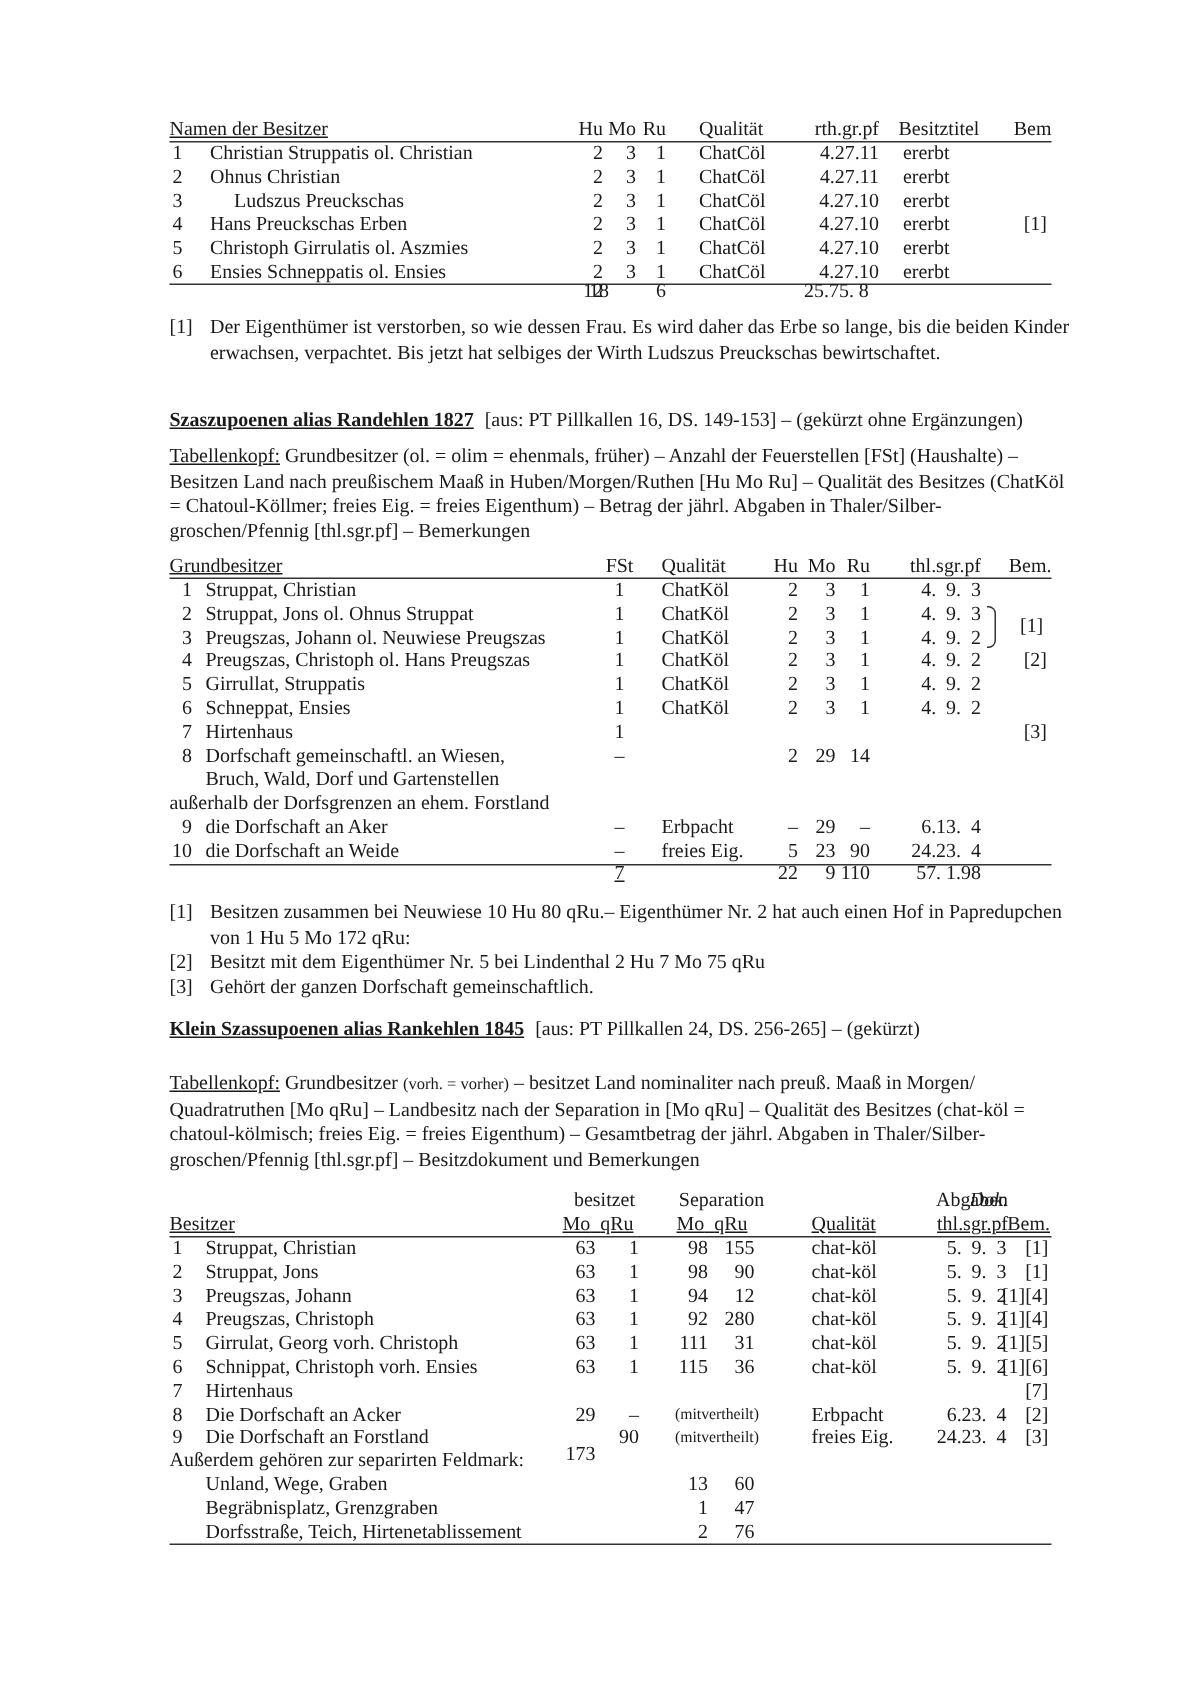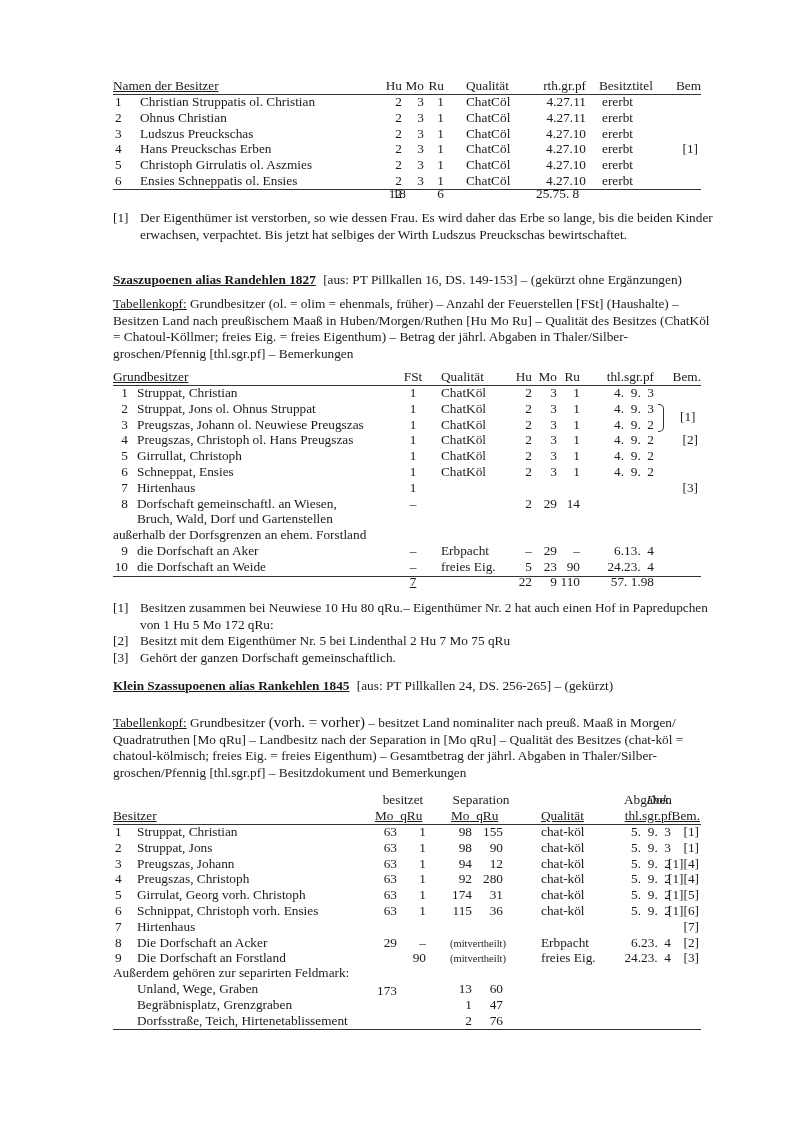--- a/index.html
+++ b/index.html
@@ -8,21 +8,21 @@
   .abs { position:absolute; white-space:nowrap; line-height:16px; }
   .r { text-align:right; }
   .c { text-align:center; }
   .u { text-decoration:underline; }
   .hr { position:absolute; height:0; border-top:1.3px solid #333; }
   .para { position:absolute; left:113px; width:600px; line-height:16.6px; white-space:normal; }
   .note { position:absolute; left:113px; width:600px; line-height:16.6px; }
   .note .nm { position:absolute; left:0; }
   .note .tx { margin-left:27px; display:block; }
   .title { font-weight:bold; text-decoration:underline; }
-  .small { font-size:15px; }
+  .small { font-size:11px; }
   .brace { position:absolute; width:5px; border-right:1px solid #333; border-top:1px solid #333; border-bottom:1px solid #333; border-radius:0 5px 5px 0; }
 </style>
 </head>
 <body>
 
 <div id="doc">
 
   <div>
     <div class="abs u" style="left:113px;top:78px;">Namen der Besitzer</div>
     <div class="abs r" style="left:360px;width:42px;top:78px;">Hu</div>
@@ -51,21 +51,21 @@
           <div class="abs r" style="left:360px;width:42px;top:109.8px;">2</div>
           <div class="abs r" style="left:398px;width:26px;top:109.8px;">3</div>
           <div class="abs r" style="left:422px;width:22px;top:109.8px;">1</div>
           <div class="abs " style="left:466px;top:109.8px;">ChatCöl</div>
           <div class="abs r" style="left:520px;width:66px;top:109.8px;">4.27.11</div>
           <div class="abs " style="left:602px;top:109.8px;">ererbt</div>
           <div class="abs r" style="left:660px;width:38px;top:109.8px;"></div>
         </div>
         <div>
           <div class="abs " style="left:115px;top:125.6px;">3</div>
-          <div class="abs " style="left:140px;top:125.6px;">Ludszus Preuckschas</div>
+          <div class="abs " style="left:156px;top:125.6px;">Ludszus Preuckschas</div>
           <div class="abs r" style="left:360px;width:42px;top:125.6px;">2</div>
           <div class="abs r" style="left:398px;width:26px;top:125.6px;">3</div>
           <div class="abs r" style="left:422px;width:22px;top:125.6px;">1</div>
           <div class="abs " style="left:466px;top:125.6px;">ChatCöl</div>
           <div class="abs r" style="left:520px;width:66px;top:125.6px;">4.27.10</div>
           <div class="abs " style="left:602px;top:125.6px;">ererbt</div>
           <div class="abs r" style="left:660px;width:38px;top:125.6px;"></div>
         </div>
         <div>
           <div class="abs " style="left:115px;top:141.4px;">4</div>
@@ -171,21 +171,21 @@
           <div class="abs c" style="left:398px;width:30px;top:432.4px;">1</div>
           <div class="abs " style="left:441px;top:432.4px;">ChatKöl</div>
           <div class="abs r" style="left:505px;width:27px;top:432.4px;">2</div>
           <div class="abs r" style="left:530px;width:27px;top:432.4px;">3</div>
           <div class="abs r" style="left:555px;width:25px;top:432.4px;">1</div>
           <div class="abs r" style="left:590px;width:64px;top:432.4px;white-space:pre;">4.  9.  2</div>
           <div class="abs r" style="left:660px;width:38px;top:432.4px;">[2]</div>
         </div>
         <div>
           <div class="abs r" style="left:108px;width:20px;top:448.2px;">5</div>
-          <div class="abs " style="left:137px;top:448.2px;">Girrullat, Christoph</div>
+          <div class="abs " style="left:137px;top:448.2px;">Girrullat, Struppatis</div>
           <div class="abs c" style="left:398px;width:30px;top:448.2px;">1</div>
           <div class="abs " style="left:441px;top:448.2px;">ChatKöl</div>
           <div class="abs r" style="left:505px;width:27px;top:448.2px;">2</div>
           <div class="abs r" style="left:530px;width:27px;top:448.2px;">3</div>
           <div class="abs r" style="left:555px;width:25px;top:448.2px;">1</div>
           <div class="abs r" style="left:590px;width:64px;top:448.2px;white-space:pre;">4.  9.  2</div>
           <div class="abs r" style="left:660px;width:38px;top:448.2px;"></div>
         </div>
         <div>
           <div class="abs r" style="left:108px;width:20px;top:464px;">6</div>
@@ -353,21 +353,21 @@
           <div class="abs r" style="left:474px;width:29px;top:871.4px;">280</div>
           <div class="abs " style="left:541px;top:871.4px;">chat-köl</div>
           <div class="abs r" style="left:600px;width:71px;top:871.4px;white-space:pre;">5.  9.  2</div>
           <div class="abs r" style="left:655px;width:44px;top:871.4px;">[1][4]</div>
         </div>
         <div>
           <div class="abs " style="left:115px;top:887.2px;">5</div>
           <div class="abs " style="left:137px;top:887.2px;">Girrulat, Georg vorh. Christoph</div>
           <div class="abs r" style="left:365px;width:32px;top:887.2px;">63</div>
           <div class="abs r" style="left:400px;width:26px;top:887.2px;">1</div>
-          <div class="abs r" style="left:440px;width:32px;top:887.2px;">174</div>
+          <div class="abs r" style="left:440px;width:32px;top:887.2px;">111</div>
           <div class="abs r" style="left:474px;width:29px;top:887.2px;">31</div>
           <div class="abs " style="left:541px;top:887.2px;">chat-köl</div>
           <div class="abs r" style="left:600px;width:71px;top:887.2px;white-space:pre;">5.  9.  2</div>
           <div class="abs r" style="left:655px;width:44px;top:887.2px;">[1][5]</div>
         </div>
         <div>
           <div class="abs " style="left:115px;top:903px;">6</div>
           <div class="abs " style="left:137px;top:903px;">Schnippat, Christoph vorh. Ensies</div>
           <div class="abs r" style="left:365px;width:32px;top:903px;">63</div>
           <div class="abs r" style="left:400px;width:26px;top:903px;">1</div>
@@ -394,21 +394,21 @@
           <div class="abs r" style="left:365px;width:32px;top:934.6px;">29</div>
           <div class="abs r" style="left:400px;width:26px;top:934.6px;">–</div>
           <div class="abs " style="left:450px;top:935.6px;font-size:10.5px;">(mitvertheilt)</div>
           <div class="abs " style="left:541px;top:934.6px;">Erbpacht</div>
           <div class="abs r" style="left:600px;width:71px;top:934.6px;white-space:pre;">6.23.  4</div>
           <div class="abs r" style="left:655px;width:44px;top:934.6px;">[2]</div>
         </div>
         <div>
           <div class="abs " style="left:115px;top:950.4px;">9</div>
           <div class="abs " style="left:137px;top:950.4px;">Die Dorfschaft an Forstland</div>
-          <div class="abs r" style="left:365px;width:32px;top:983px;">173</div>
+          <div class="abs r" style="left:365px;width:32px;top:961px;">173</div>
           <div class="abs r" style="left:400px;width:26px;top:950.4px;">90</div>
           <div class="abs " style="left:450px;top:951.4px;font-size:10.5px;">(mitvertheilt)</div>
           <div class="abs " style="left:541px;top:950.4px;">freies Eig.</div>
           <div class="abs r" style="left:600px;width:71px;top:950.4px;white-space:pre;">24.23.  4</div>
           <div class="abs r" style="left:655px;width:44px;top:950.4px;">[3]</div>
         </div>
       </div>
     <div class="abs" style="left:113px;top:965px;">Außerdem gehören zur separirten Feldmark:</div>
     <div id="t3extra">
         <div>

